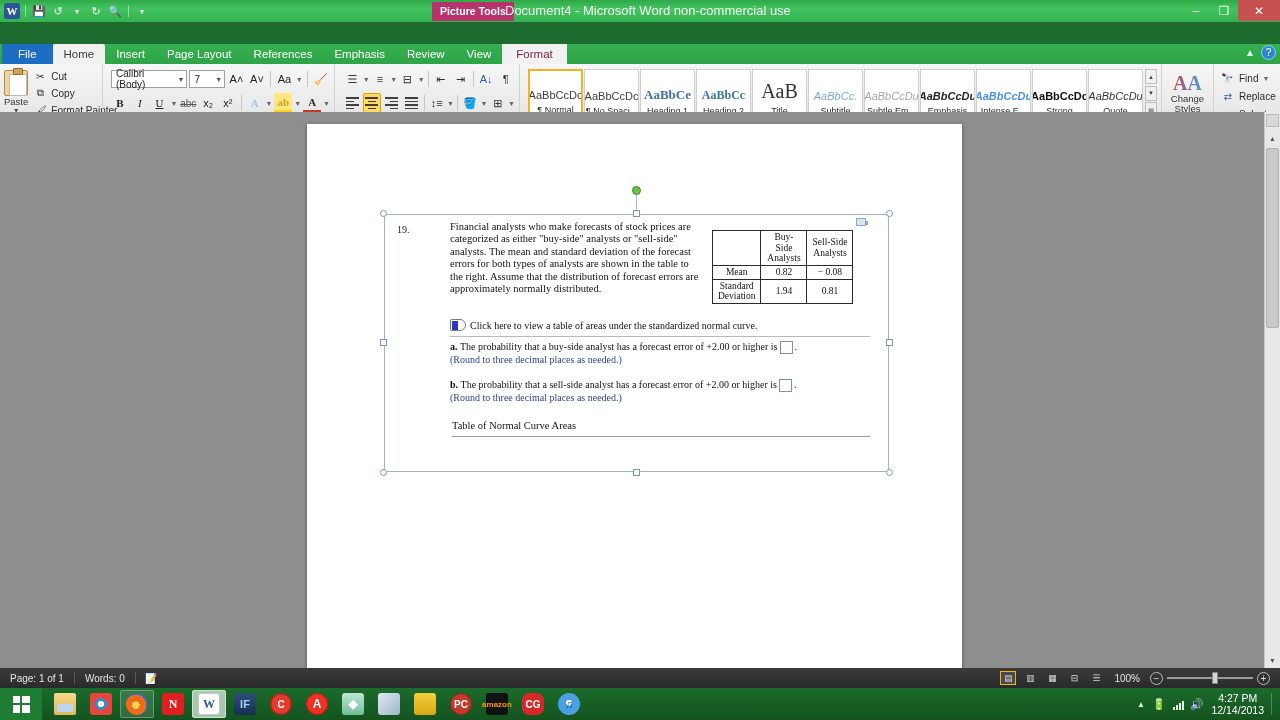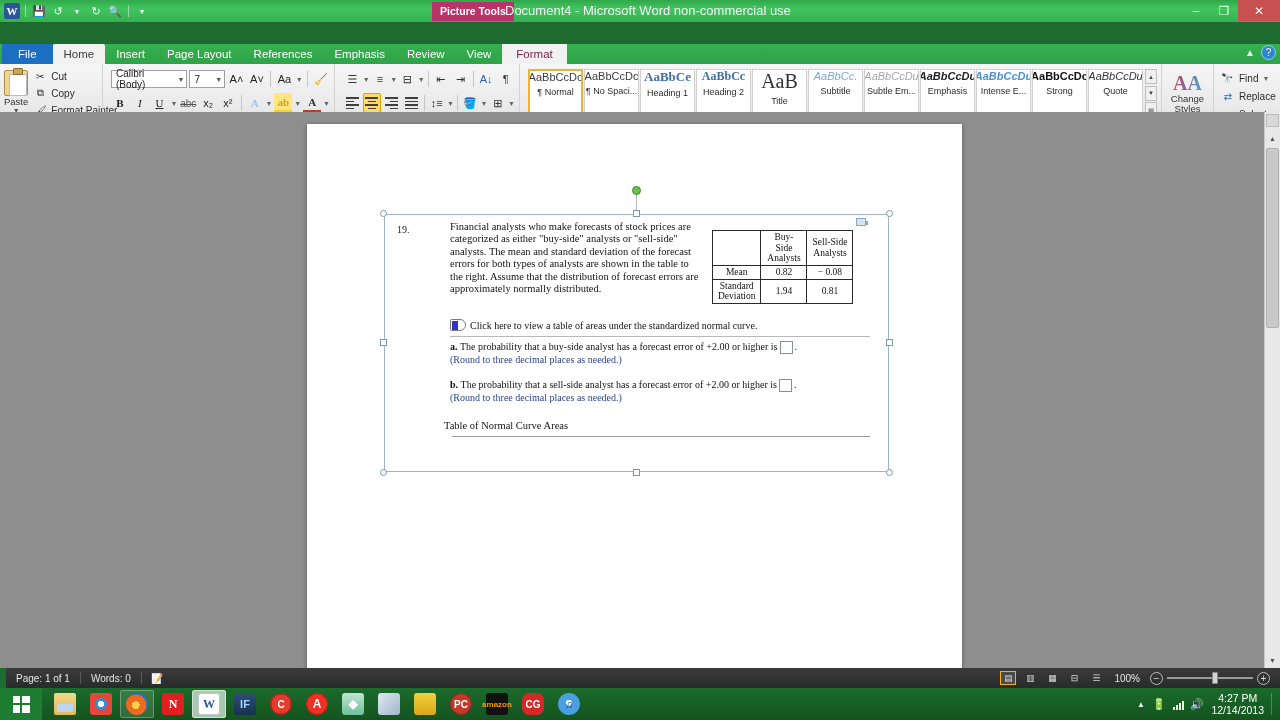--- a/index.html
+++ b/index.html
@@ -139,21 +139,21 @@
   }
   .pbtn.on { background: #ffd966; border: 1px solid #d9a404; border-radius: 2px; }
   .bars { display: flex; flex-direction: column; gap: 2px; width: 13px; }
   .bars i { height: 1.5px; background: #3f3f3f; display: block; }
 
   
   .styles-gallery { display: flex; gap: 1px; align-items: flex-start; padding-top: 1px; }
   .style-item {
     width: 55px; height: 48px; background: #fff; border: 1px solid #cfcfcf;
     display: flex; flex-direction: column; align-items: center;
-    justify-content: flex-start; overflow: hidden;
+    justify-content: flex-end; overflow: hidden;
   }
   .style-item.sel { border: 2px solid #f0b323; }
   .style-prev { font-size: 11px; color: #3b3b3b; white-space: nowrap; line-height: 1.1; }
   .style-name { font-size: 9px; color: #2b2b2b; margin-top: 4px; white-space: nowrap;
                 overflow: hidden; text-overflow: ellipsis; max-width: 52px; }
   .styles-scroll {
     display: flex; flex-direction: column; justify-content: space-between;
     height: 48px; margin-left: 1px;
   }
   .ss-btn {
@@ -268,21 +268,21 @@
   .ans-1 { top: 127px; }
   .ans-2 { top: 165px; }
   .ans-line { display: flex; align-items: center; flex-wrap: wrap; gap: 0; }
   .ans-blank {
     display: inline-block; width: 13px; height: 13px; border: 1px solid #7f8fa6;
     background: #fff; margin: 0 2px; vertical-align: middle;
   }
   .round-note { color: #2b3f8c; }
 
   .tnca {
-    position: absolute; left: 60px; top: 206px;
+    position: absolute; left: 68px; top: 206px;
     font-family: "Liberation Serif", serif; font-size: 10.5px; color: #111;
   }
   .hr-2 { top: 222px; left: 68px; width: 418px; background: #9a9a9a; }
 
   
   .doc-scroll {
     position: absolute; right: 0; top: 0; bottom: 0; width: 16px;
     background: #e8e8e8; border-left: 1px solid #c9c9c9;
   }
   .ds-thumb {
@@ -295,21 +295,21 @@
     font-size: 7px; color: #555;
   }
   .ds-up { top: 0; } .ds-dn { bottom: 0; }
   .ds-extra {
     position: absolute; right: 1px; top: 2px; width: 13px; height: 13px;
     background: #d8d8d8; border: 1px solid #bbb;
   }
 
   
   .statusbar {
-    position: absolute; left: 6px; right: 0; bottom: 32px; height: 20px;
+    position: absolute; left: 0; right: 0; bottom: 32px; height: 20px;
     background: linear-gradient(180deg,#3b3b3b,#2a2a2a);
     display: flex; align-items: center; color: #e6e6e6; font-size: 10px; margin-top: 22px;
   }
   .sb-item { padding: 0 10px; display: flex; align-items: center; gap: 4px; }
   .sb-sep { width: 1px; height: 12px; background: #5a5a5a; }
   .sb-right { margin-left: auto; display: flex; align-items: center; gap: 6px; padding-right: 10px; }
   .view-btn {
     width: 16px; height: 14px; display: flex; align-items: center; justify-content: center;
     font-size: 9px; color: #d9d9d9;
   }

